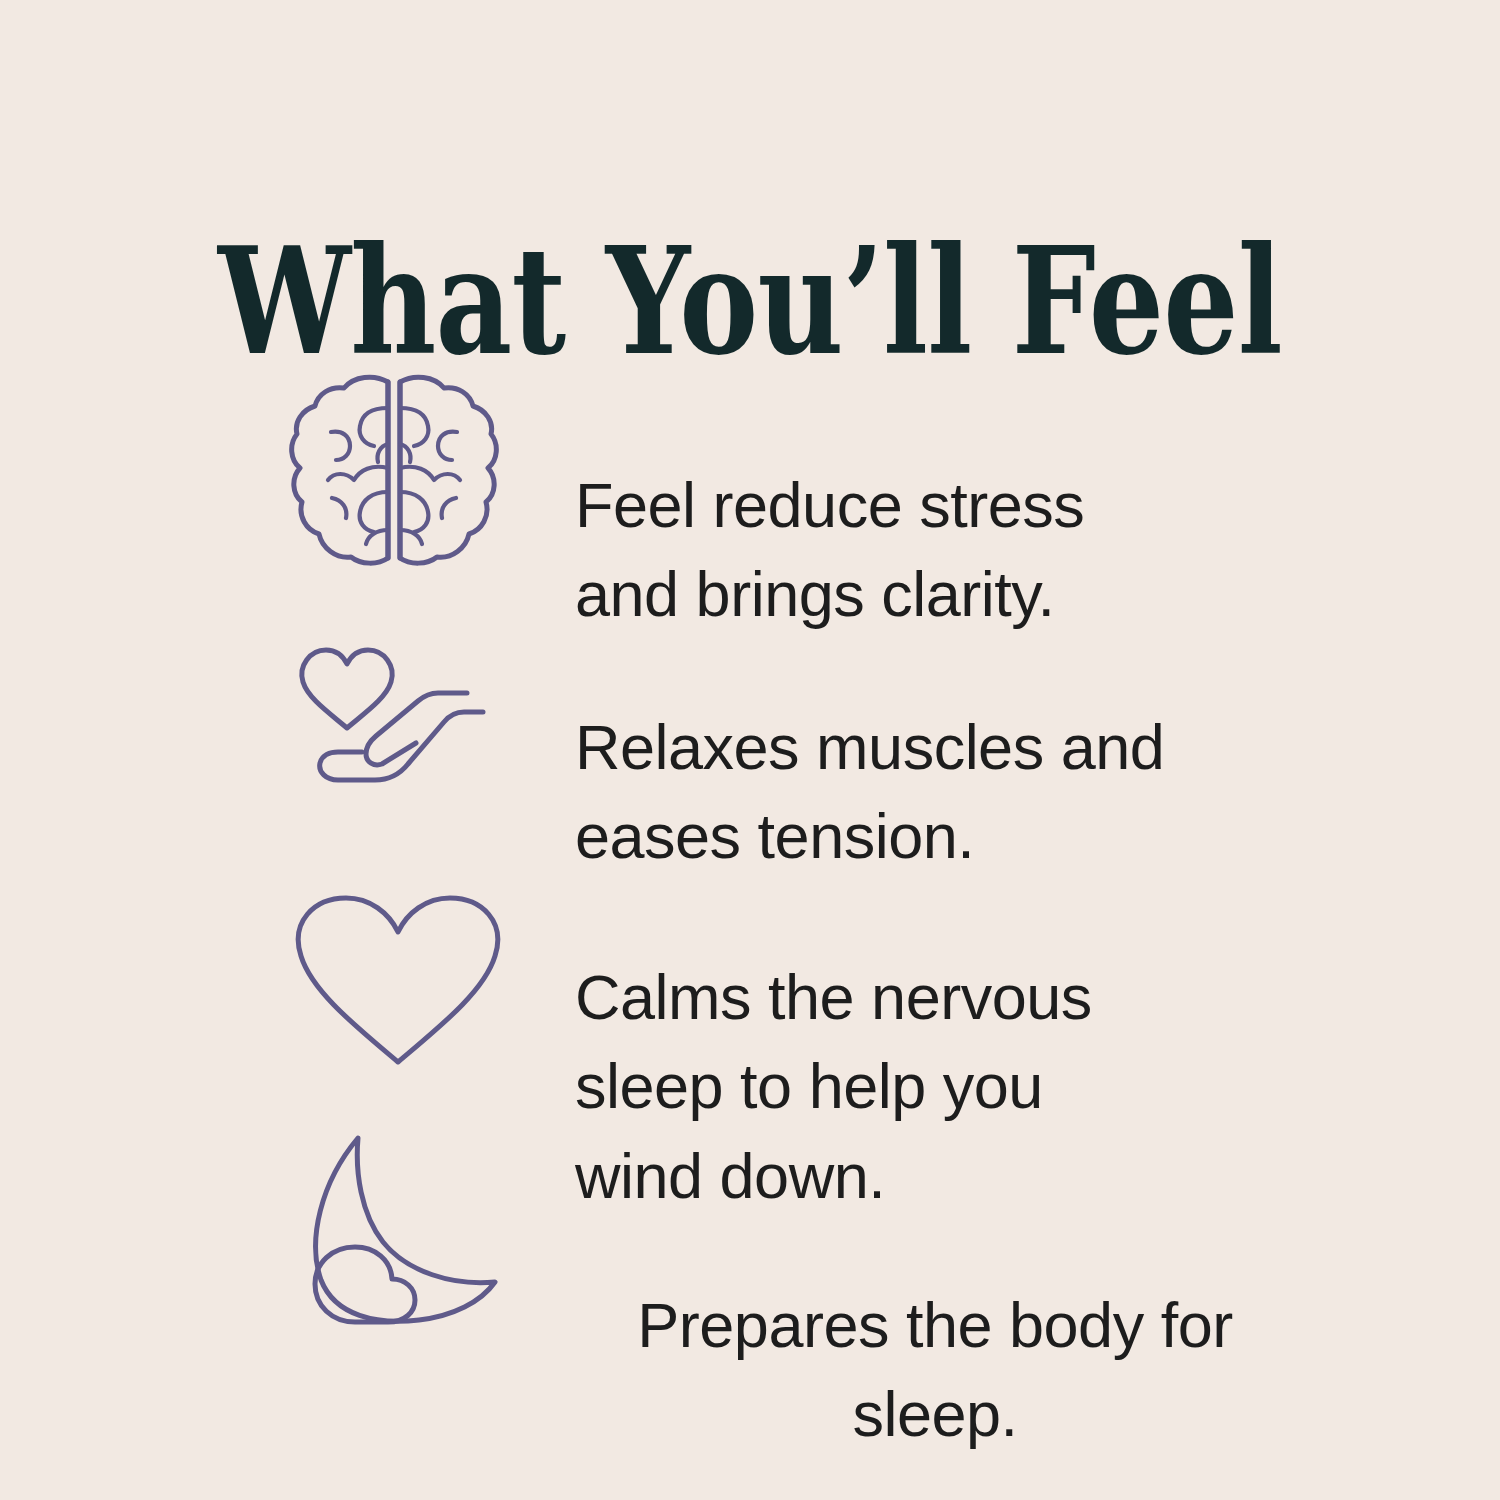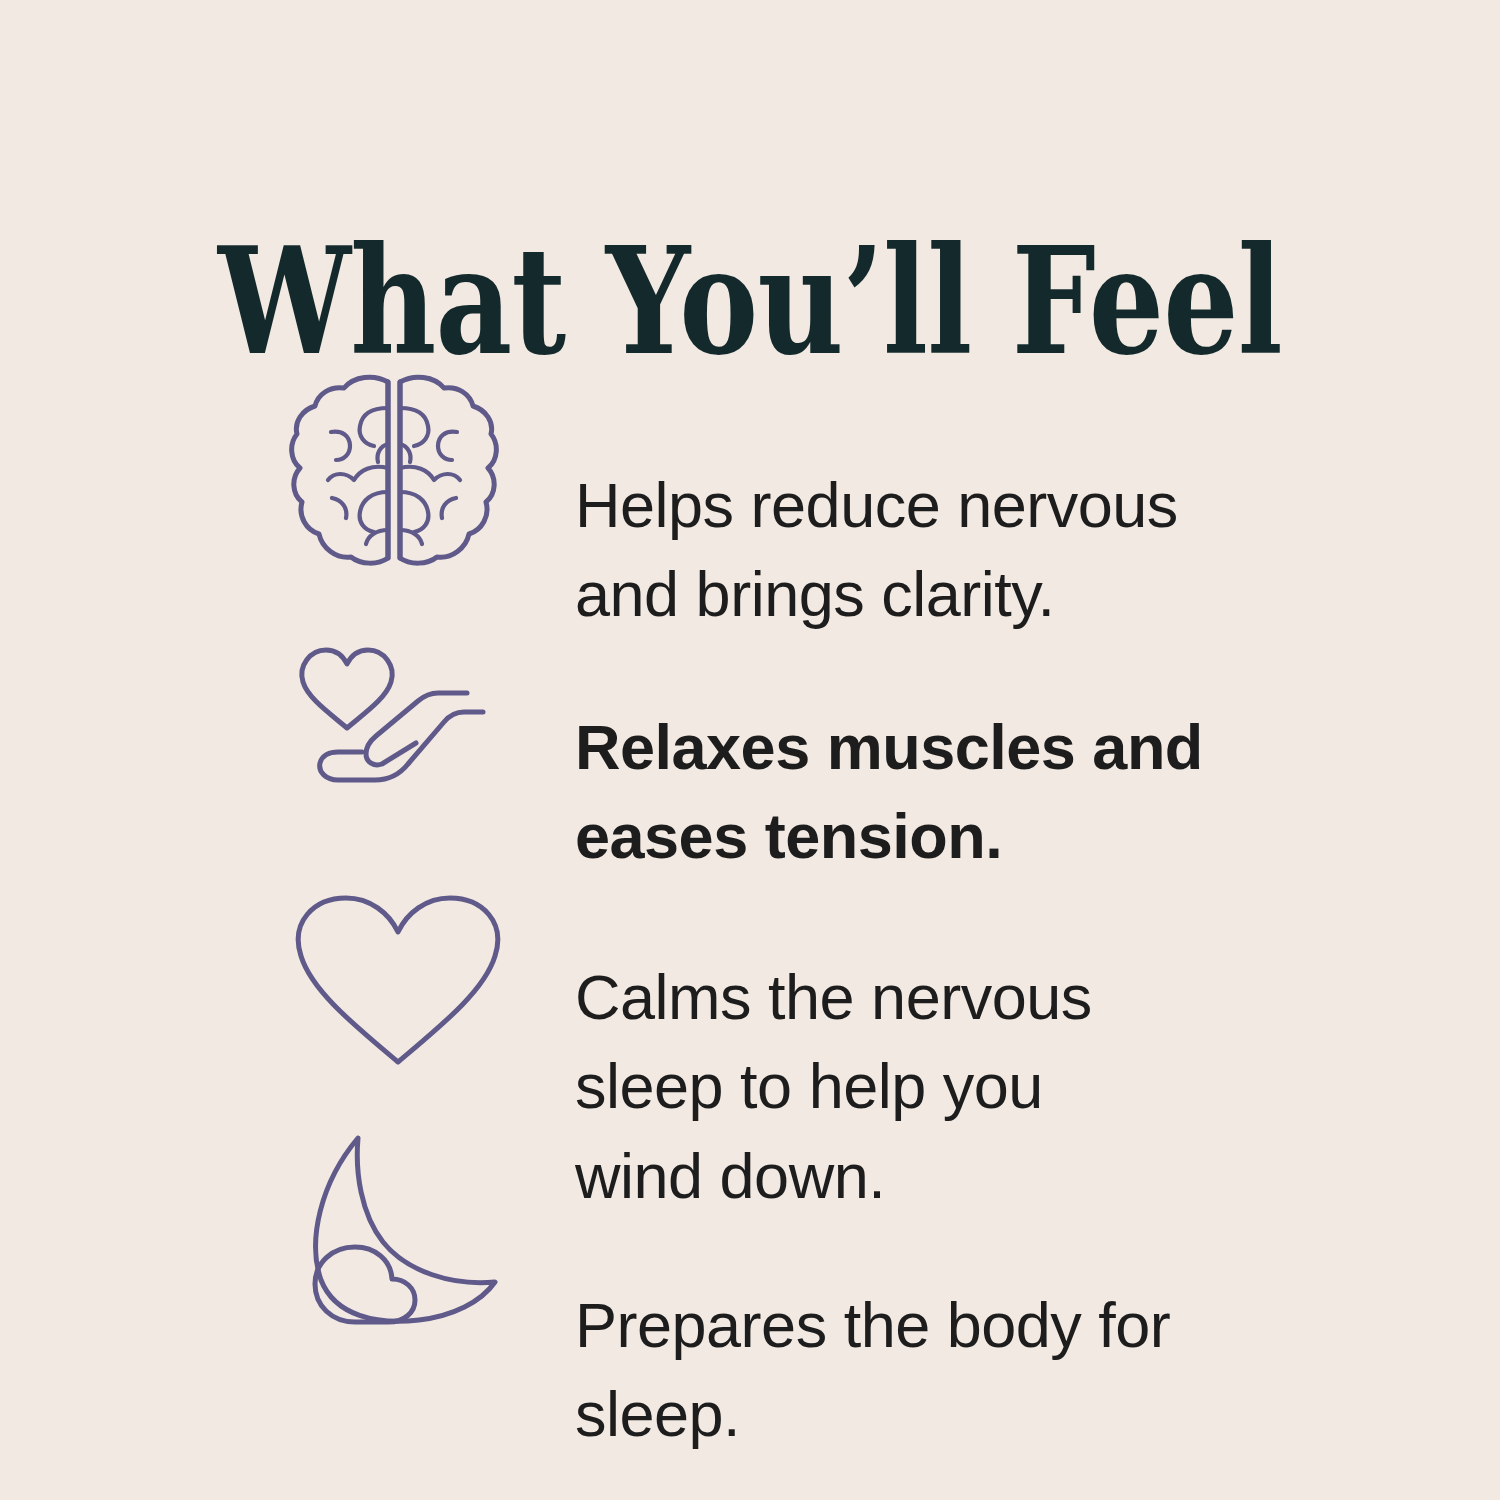--- a/index.html
+++ b/index.html
@@ -69,27 +69,27 @@
     color: #1d1d1d;
     letter-spacing: -0.5px;
     white-space: pre-line;
   }
 
   
   #row-1 .row-icon { left: 288px; top: 372px;  width: 212px; height: 196px; }
   #row-1 .row-text { left: 575px; top: 398px;  width: 700px; }
 
   #row-2 .row-icon { left: 292px; top: 640px;  width: 214px; height: 172px; }
-  #row-2 .row-text { left: 575px; top: 640px;  width: 700px; font-weight: bold; }
+  #row-2 .row-text { left: 575px; top: 640px;  width: 700px; }
 
   #row-3 .row-icon { left: 292px; top: 892px;  width: 212px; height: 176px; }
   #row-3 .row-text { left: 575px; top: 890px;  width: 640px; }
 
   #row-4 .row-icon { left: 285px; top: 1130px; width: 218px; height: 200px; }
-  #row-4 .row-text { left: 575px; top: 1218px; width: 720px; }
+  #row-4 .row-text { left: 575px; top: 1218px; width: 720px; text-align: center; }
 
   .icon-svg {
     display: block;
     width: 100%;
     height: 100%;
     overflow: visible;
   }
   .stroke {
     fill: none;
     stroke: #5f5a8a;
@@ -151,21 +151,21 @@
 
           <path class="stroke-thin" d="M112 36 C 128 36, 138 42, 140 54 C 142 64, 136 72, 126 74"></path>
           <path class="stroke-thin" d="M112 72 C 120 74, 124 82, 122 90"></path>
           <path class="stroke-thin" d="M169 60 C 158 58, 150 64, 150 74 C 150 82, 156 88, 164 88"></path>
           <path class="stroke-thin" d="M112 96 C 128 92, 140 98, 146 108 C 154 100, 166 100, 172 108"></path>
           <path class="stroke-thin" d="M112 120 C 128 120, 138 128, 140 140 C 142 150, 136 158, 126 160"></path>
           <path class="stroke-thin" d="M168 126 C 158 128, 152 136, 154 146"></path>
           <path class="stroke-thin" d="M112 158 C 124 158, 132 164, 134 172"></path>
         </svg>
       </span>
-      <p class="row-text">Helps reduce nervous
+      <p class="row-text">Feel reduce stress
 and brings clarity.</p>
     </div>
 
     <div class="row" id="row-2">
       <span class="row-icon">
         <svg class="icon-svg" viewBox="0 0 214 172" xmlns="http://www.w3.org/2000/svg" aria-hidden="true">
 
           <path class="stroke" d="M55 88
             C 36 72, 16 58, 11 42
             C 6 26, 18 10, 34 10

